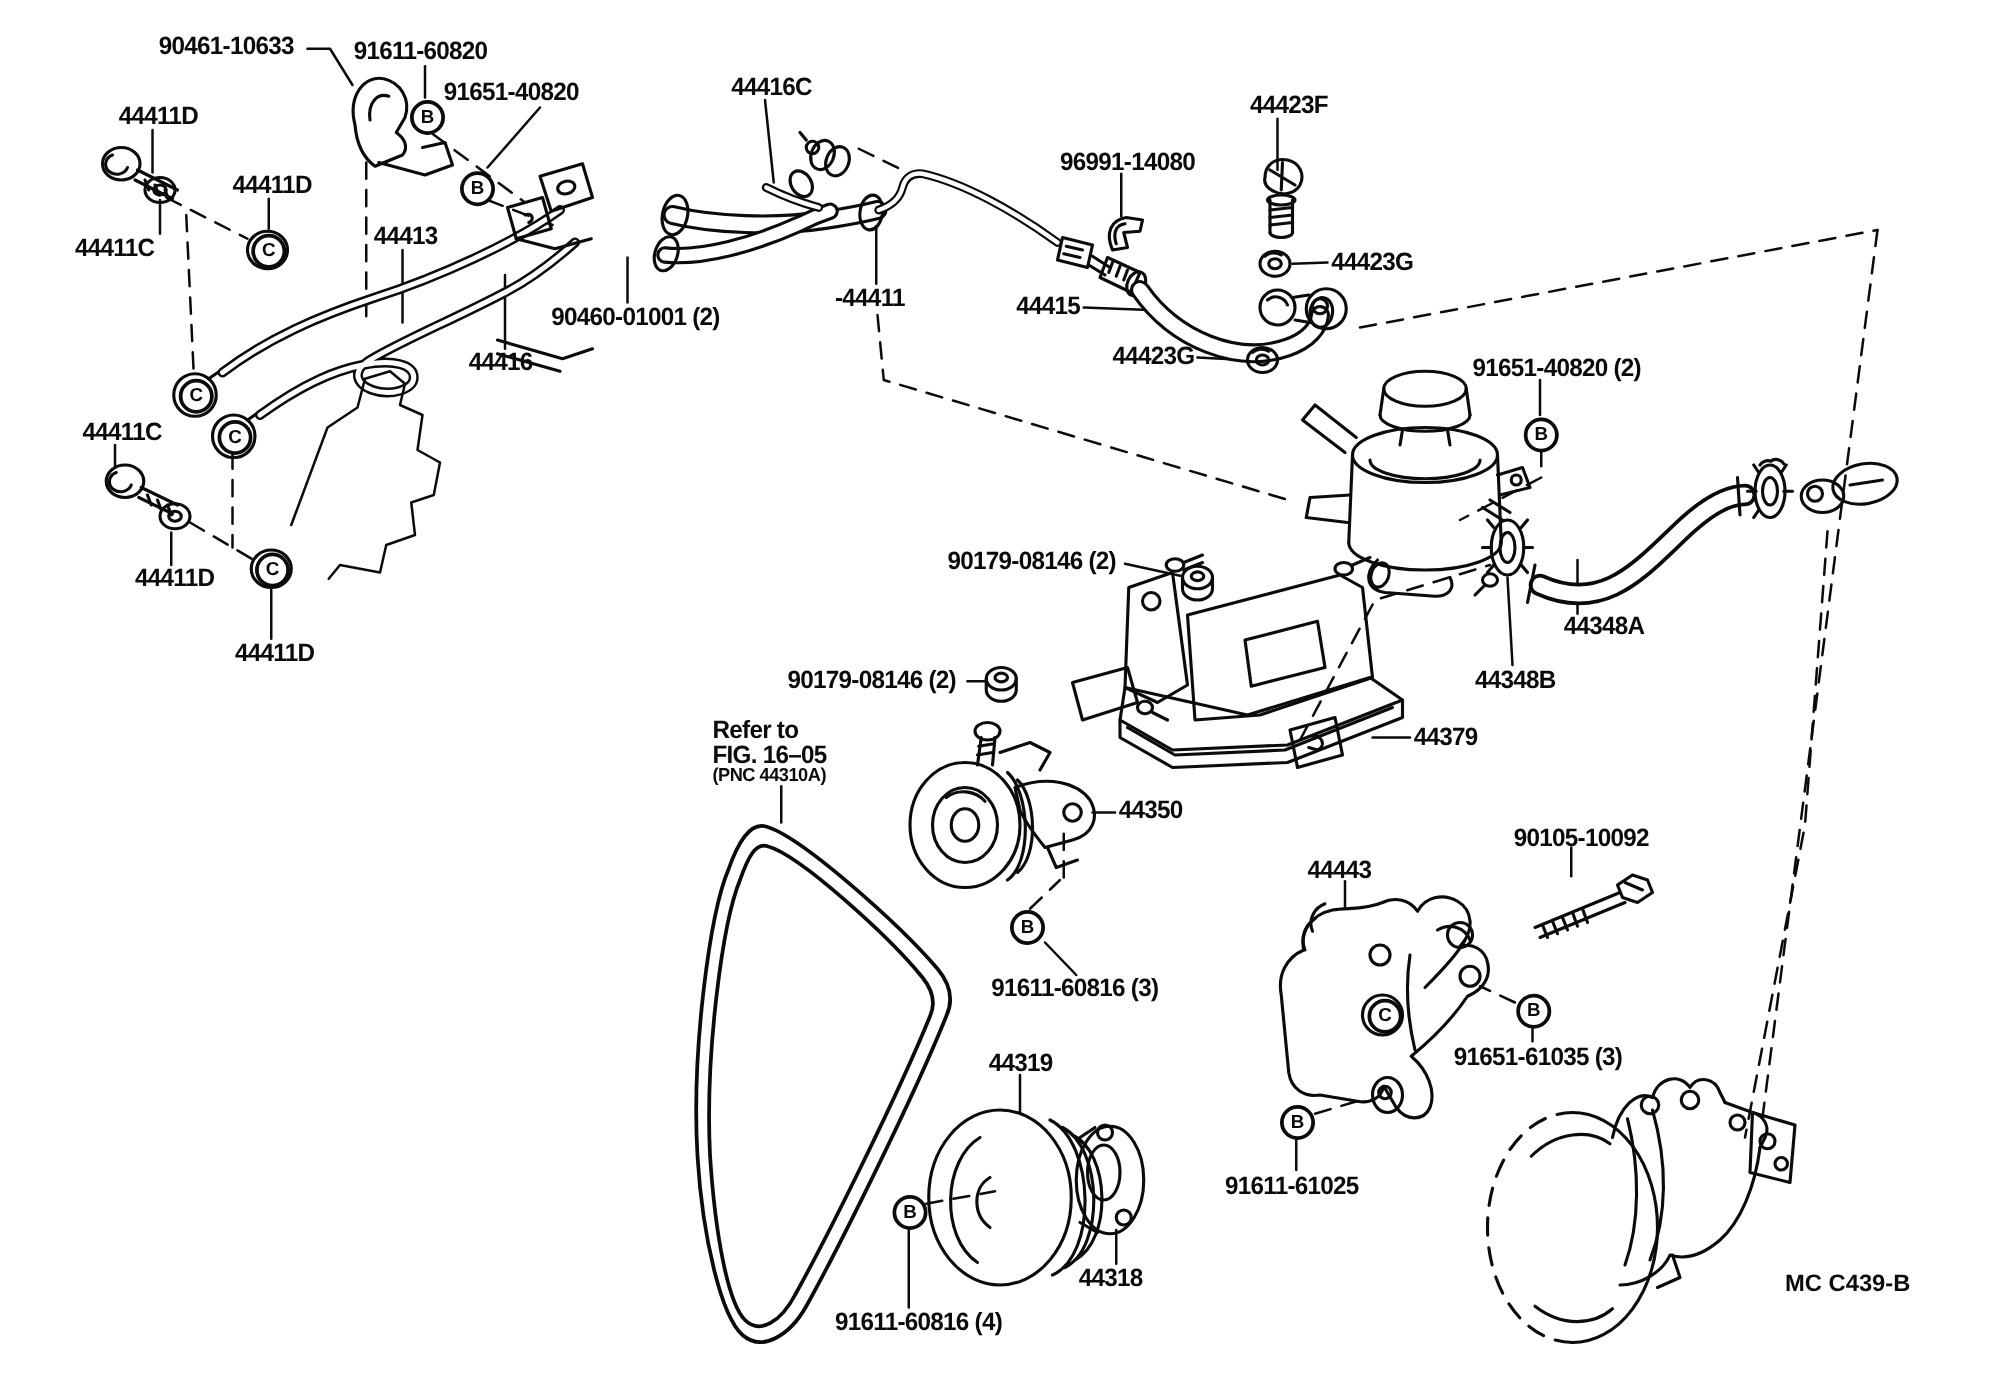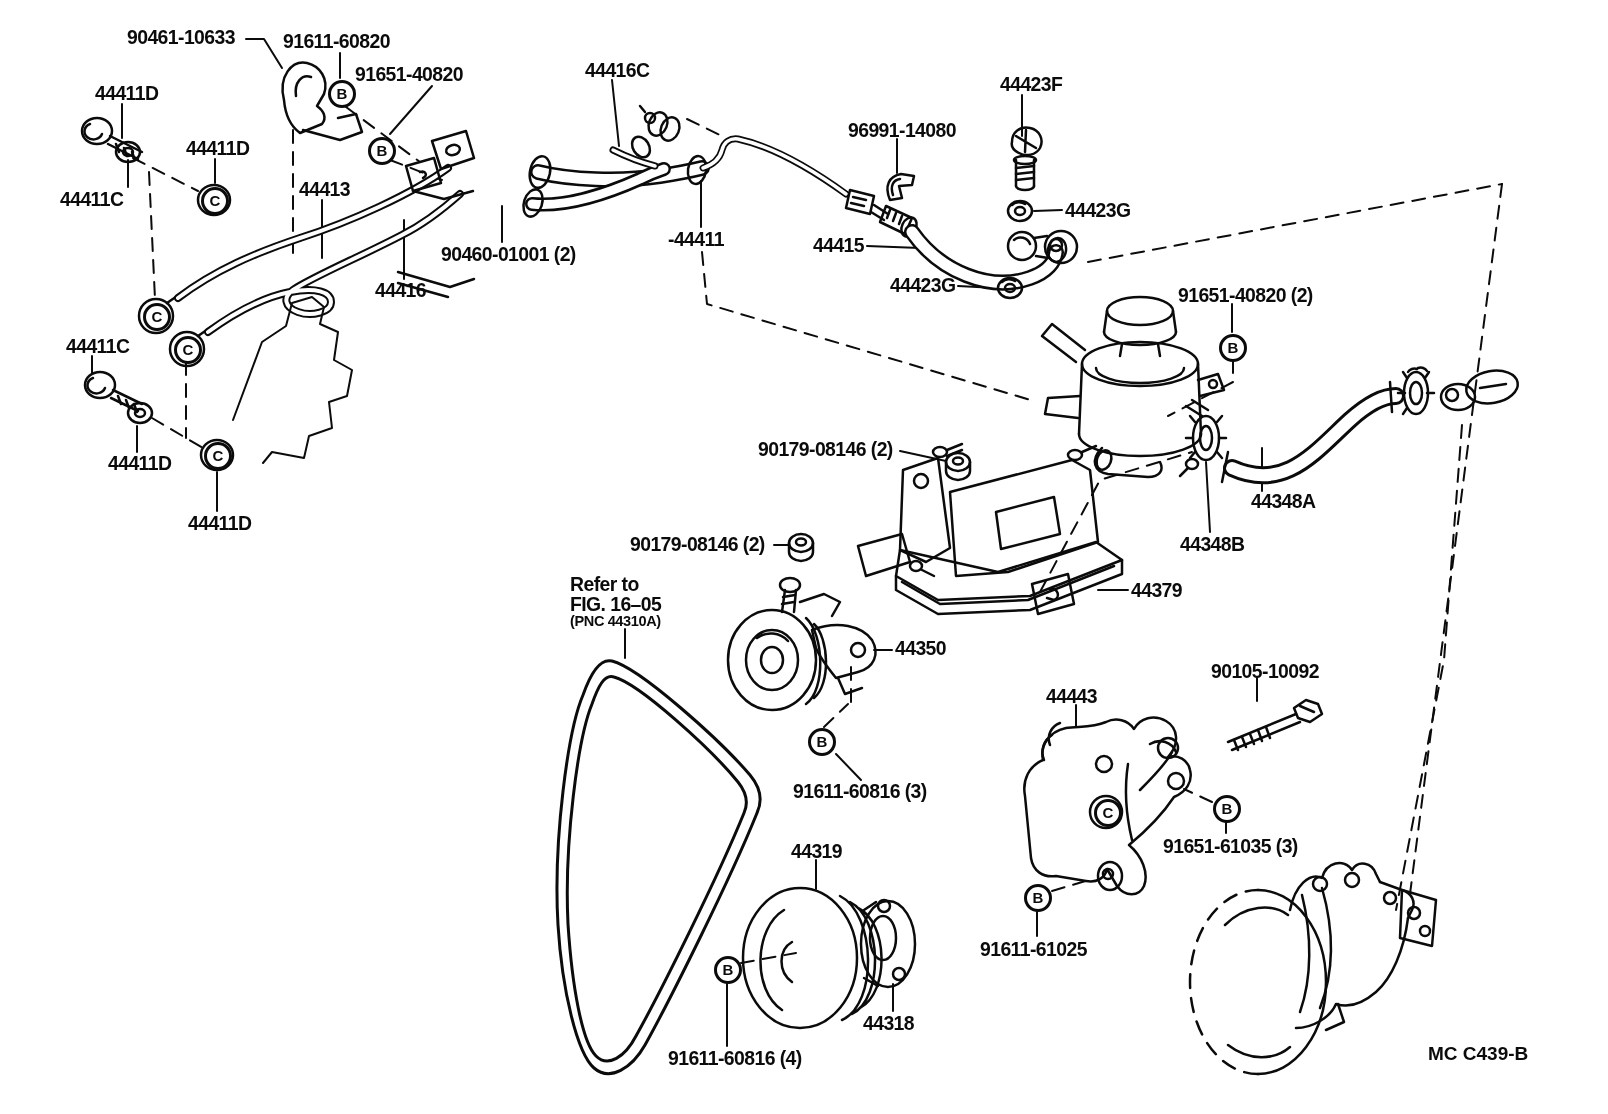--- a/index.html
+++ b/index.html
@@ -362,21 +362,21 @@
 <div class="lbl" style="left:863px;top:1013px">44318</div>
 <div class="lbl" style="left:668px;top:1048px">91611-60816 (4)</div>
 <div class="lbl" style="left:66px;top:336px">44411C</div>
 <div class="lbl" style="left:108px;top:453px">44411D</div>
 <div class="lbl" style="left:188px;top:513px">44411D</div>
 
 <div class="lbl" style="left:570px;top:574px">Refer to</div>
 <div class="lbl" style="left:570px;top:594px">FIG. 16–05</div>
 <div class="lbl lbl-sm" style="left:570px;top:613px">(PNC 44310A)</div>
 
-<div class="doc" style="left:1428px;top:1044px">MC C439-B</div>
+<div class="doc" style="left:1428px;top:1018px">MC C439-B</div>
 
 <div class="mk" style="left:328px;top:80px">B</div>
 <div class="mk" style="left:368px;top:137px">B</div>
 <div class="mk" style="left:1219px;top:334px">B</div>
 <div class="mk" style="left:808px;top:728px">B</div>
 <div class="mk" style="left:1213px;top:795px">B</div>
 <div class="mk" style="left:1024px;top:884px">B</div>
 <div class="mk" style="left:714px;top:956px">B</div>
 <div class="mk" style="left:201px;top:187px">C</div>
 <div class="mk" style="left:143px;top:303px">C</div>

